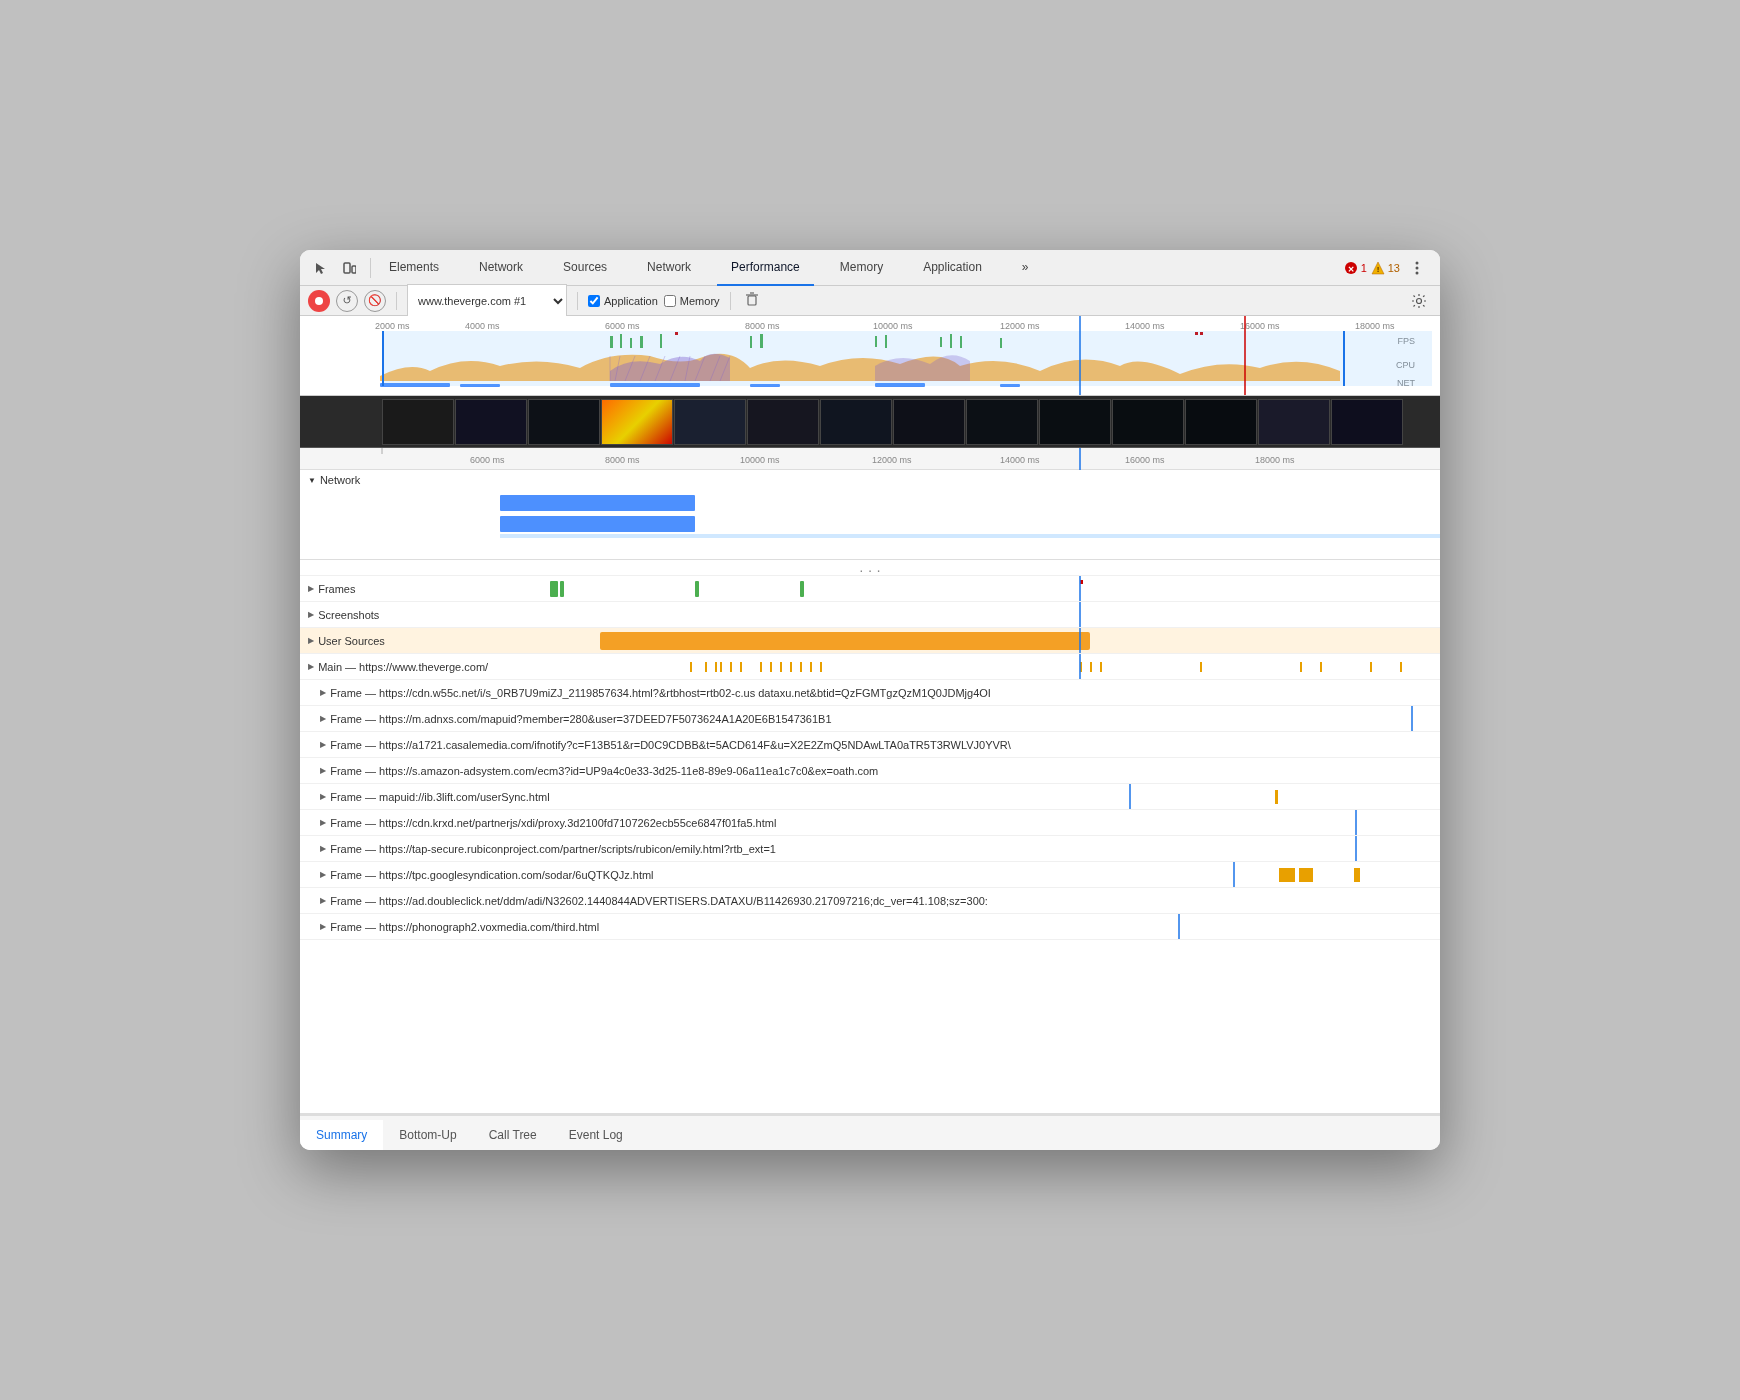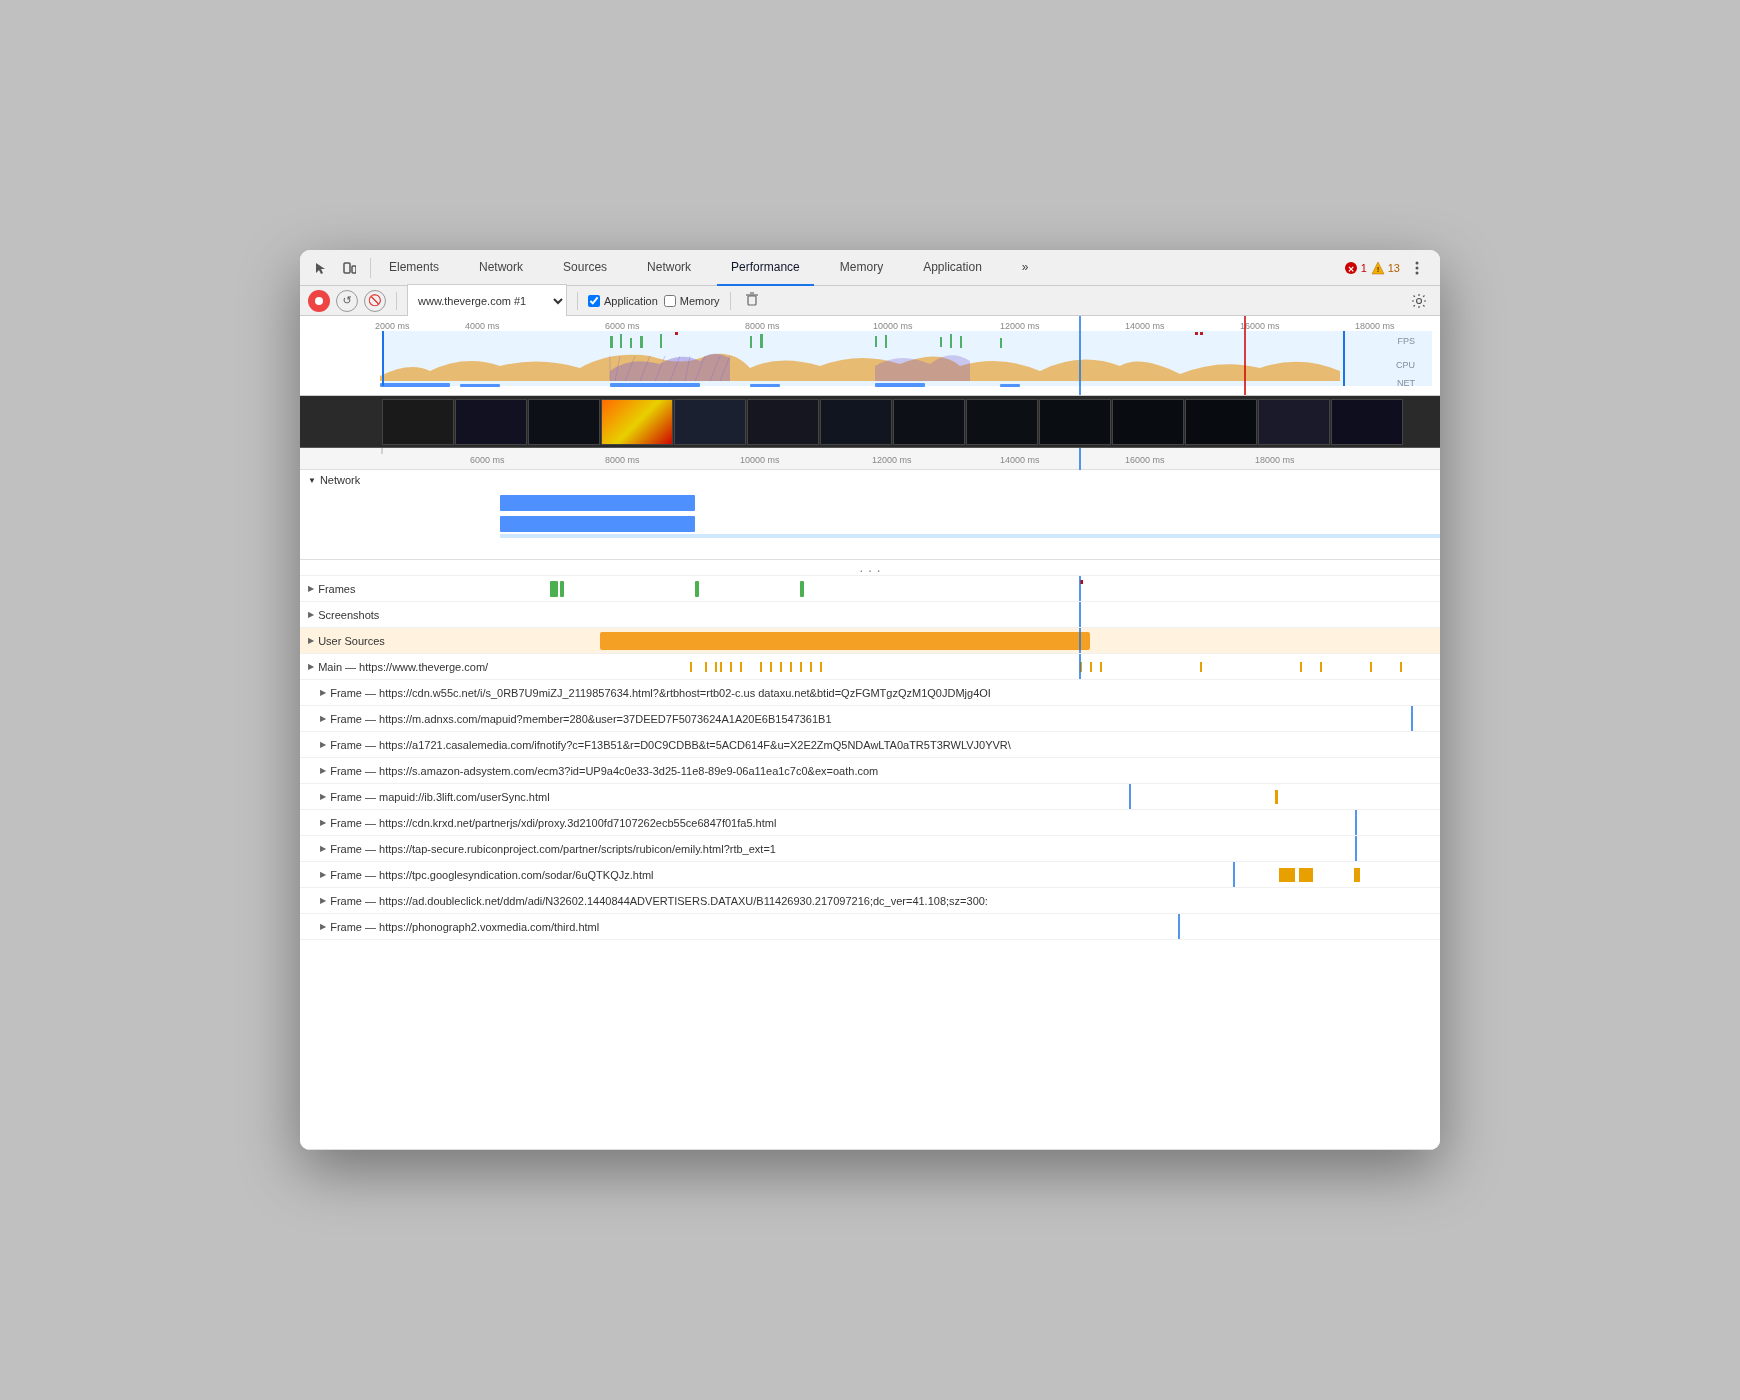--- a/index.html
+++ b/index.html
@@ -763,14 +763,20 @@
       </div>
       <div class="track-content">
         <svg width="940" height="26">
             <line x1="580" y1="0" x2="580" y2="26" stroke="#1a73e8" stroke-width="1.5"></line>
           </svg>
       </div>
     </div>
 
   </div>
 
+  <div class="bottom-tabs">
+    <div class="bottom-tab active">Summary</div>
+    <div class="bottom-tab">Bottom-Up</div>
+    <div class="bottom-tab">Call Tree</div>
+    <div class="bottom-tab">Event Log</div>
+  </div>
 
 </div>
 
 </body></html>

